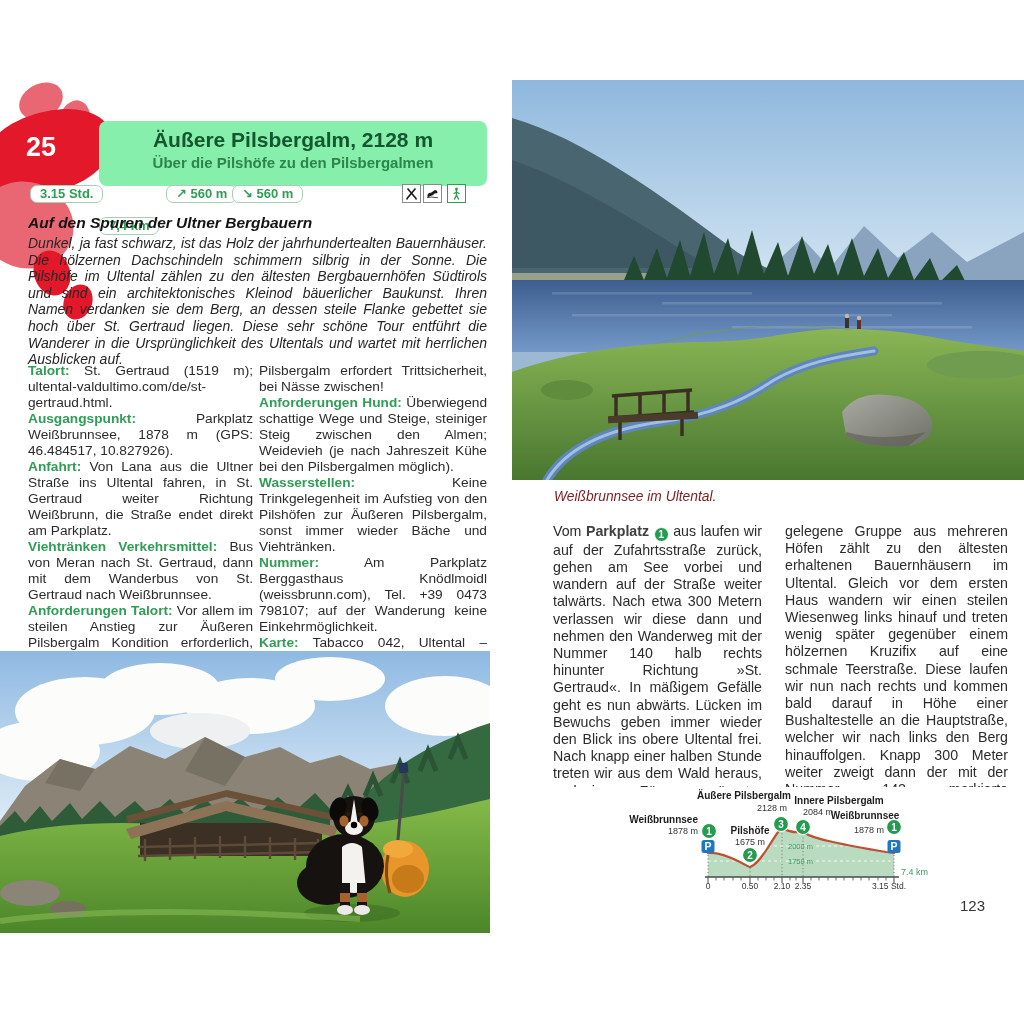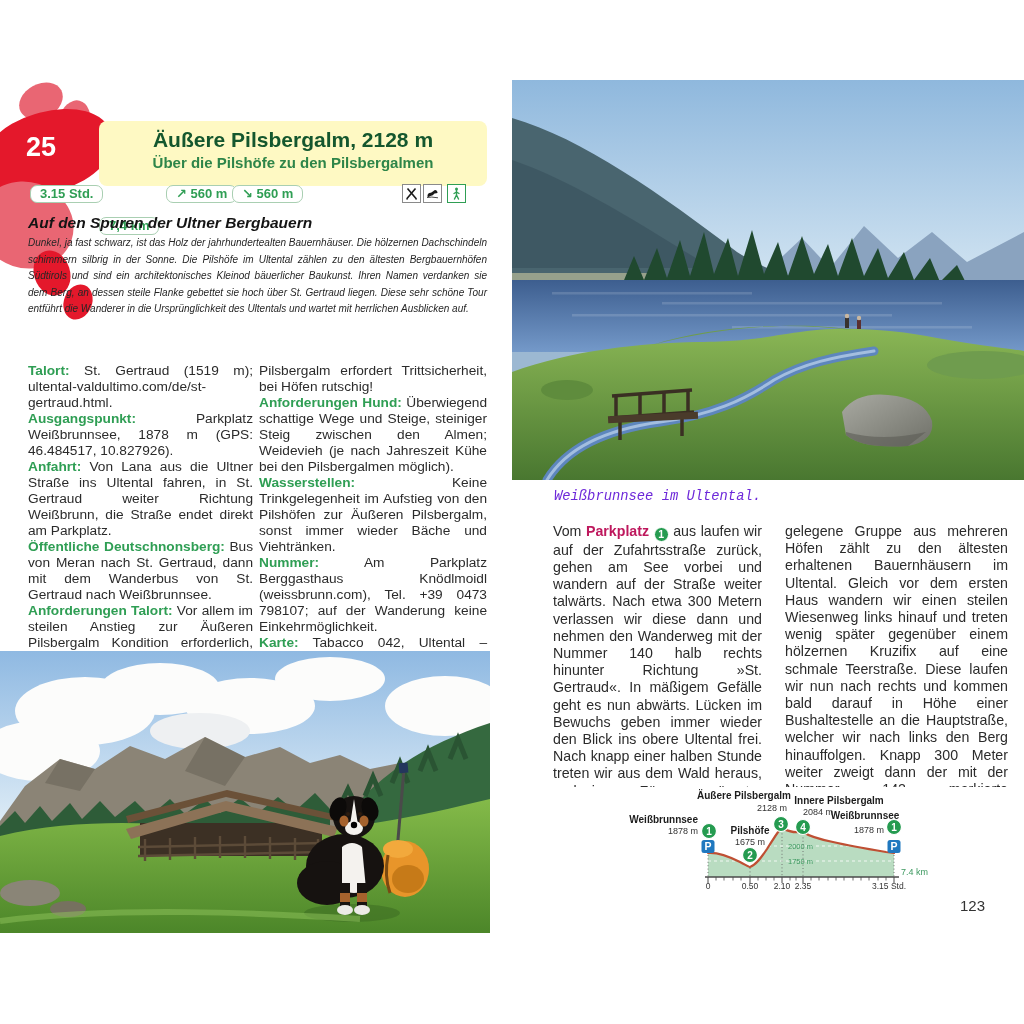--- a/index.html
+++ b/index.html
@@ -6,52 +6,52 @@
   body{width:1024px;height:1024px;position:relative;overflow:hidden;background:#fff;
        font-family:"Liberation Sans","DejaVu Sans",sans-serif;color:#2b2b2b;}
   #page{position:absolute;inset:0;}
   .abs{position:absolute;}
 
   
   .paw-blob{position:absolute;border-radius:50%;}
   .paw-num{position:absolute;color:#fff;font-weight:bold;font-size:27px;}
 
   
-  .title-box{position:absolute;left:99px;top:121px;width:388px;height:65px;background:#fef9c3;
+  .title-box{position:absolute;left:99px;top:121px;width:388px;height:65px;background:#86efac;
              border-radius:8px;text-align:center;}
   .title-box h1{margin:7px 0 0 0;font-size:21px;line-height:24px;color:#14572e;font-weight:bold;}
   .title-box h2{margin:2px 0 0 0;font-size:15px;line-height:17px;color:#2e8549;font-weight:bold;}
 
   
   .badge{position:absolute;top:185px;height:16px;border:1.5px solid #a9cfb2;border-radius:7px;
          background:#fff;color:#2f9e54;font-weight:bold;font-size:13px;line-height:16px;
          padding:0 9px;white-space:nowrap;}
   .iconbox{position:absolute;top:184px;width:17px;height:17px;border:1px solid #8a8a8a;
            background:#fff;display:flex;align-items:center;justify-content:center;}
   .iconbox.green{border-color:#2f9e54;}
 
   
   .intro-h{position:absolute;left:28px;top:214px;width:460px;font-size:15.5px;font-weight:bold;
            font-style:italic;color:#141414;}
-  .intro-t{position:absolute;left:28px;top:235px;width:459px;font-size:10px;line-height:16.6px;
+  .intro-t{position:absolute;left:28px;top:235px;width:459px;font-size:14px;line-height:16.6px;
            font-style:italic;font-weight:500;color:#262626;text-align:justify;}
 
   
   .info{position:absolute;top:363px;font-size:13.7px;line-height:16px;text-align:justify;color:#2b2b2b;}
   .info .lbl{color:#2f9e54;font-weight:bold;}
-  .caption{font-style:italic;color:#6d28d9;font-size:13.8px;font-family:Liberation Mono, monospace;}
+  .caption{font-style:italic;color:#7f1d1d;font-size:13.8px;}
 
   
   .photo{position:absolute;overflow:hidden;background:#9cb8d2;}
   .photo svg{display:block;}
 
   
   .bodycol{position:absolute;top:523px;height:264px;overflow:hidden;font-size:14.2px;
            line-height:17.2px;text-align:justify;color:#2b2b2b;}
-  .greenword{color:#be185d;font-weight:bold;}
+  .greenword{color:#404040;font-weight:bold;}
   .marker{display:inline-flex;width:15px;height:15px;border-radius:50%;background:#259b50;
           border:1px solid #fff;box-sizing:border-box;color:#fff;font-weight:bold;font-size:10.5px;
           align-items:center;justify-content:center;vertical-align:-2px;line-height:1;}
 
   .pagenum{position:absolute;left:960px;top:897px;width:50px;font-size:15px;color:#333;}
 </style>
 </head>
 <body>
 
 <div id="page">
@@ -95,25 +95,25 @@
       </svg>
   </div>
 
   <div class="intro-h">Auf den Spuren der Ultner Bergbauern</div>
   <div class="intro-t">Dunkel, ja fast schwarz, ist das Holz der jahrhundertealten Bauernhäuser. Die hölzernen Dachschindeln schimmern silbrig in der Sonne. Die Pilshöfe im Ultental zählen zu den ältesten Bergbauernhöfen Südtirols und sind ein architektonisches Kleinod bäuerlicher Baukunst. Ihren Namen verdanken sie dem Berg, an dessen steile Flanke gebettet sie hoch über St. Gertraud liegen. Diese sehr schöne Tour entführt die Wanderer in die Ursprünglichkeit des Ultentals und wartet mit herrlichen Ausblicken auf.</div>
 
   <div class="info" style="left:28px;width:225px;">
     <span class="lbl">Talort:</span><span> St. Gertraud (1519 m); ultental-valdultimo.com/de/st-gertraud.html.</span><br>
     <span class="lbl">Ausgangspunkt:</span><span> Parkplatz Weißbrunnsee, 1878 m (GPS: 46.484517, 10.827926).</span><br>
     <span class="lbl">Anfahrt:</span><span> Von Lana aus die Ultner Straße ins Ultental fahren, in St. Gertraud weiter Richtung Weißbrunn, die Straße endet direkt am Parkplatz.</span><br>
-    <span class="lbl">Öffentliche Deutschnonsberg:</span><span> Bus von Meran nach St. Gertraud, dann mit dem Wanderbus von St. Gertraud nach Weißbrunnsee.</span><br>
+    <span class="lbl">Viehtränken Verkehrsmittel:</span><span> Bus von Meran nach St. Gertraud, dann mit dem Wanderbus von St. Gertraud nach Weißbrunnsee.</span><br>
     <span class="lbl">Anforderungen Talort:</span><span> Vor allem im steilen Anstieg zur Äußeren Pilsbergalm Kondition erforderlich, steiniger Pfad zwischen Äußerer und Innerer</span>
   </div>
   <div class="info" style="left:259px;width:228px;">
-    <span>Pilsbergalm erfordert Trittsicherheit, bei Höfen rutschig!</span><br>
+    <span>Pilsbergalm erfordert Trittsicherheit, bei Nässe zwischen!</span><br>
     <span class="lbl">Anforderungen Hund:</span><span> Überwiegend schattige Wege und Steige, steiniger Steig zwischen den Almen; Weidevieh (je nach Jahreszeit Kühe bei den Pilsbergalmen möglich).</span><br>
     <span class="lbl">Wasserstellen:</span><span> Keine Trinkgelegenheit im Aufstieg von den Pilshöfen zur Äußeren Pilsbergalm, sonst immer wieder Bäche und Viehtränken.</span><br>
     <span class="lbl">Nummer:</span><span> Am Parkplatz Berggasthaus Knödlmoidl (weissbrunn.com), Tel. +39 0473 798107; auf der Wanderung keine Einkehrmöglichkeit.</span><br>
     <span class="lbl">Karte:</span><span> Tabacco 042, Ultental – Deutschnonsberg, 1:25.000.</span>
   </div>
 
 
   <div class="photo" style="left:0;top:651px;width:490px;height:282px;">
     <svg width="490" height="282" viewBox="0 0 490 282">
       <defs>

